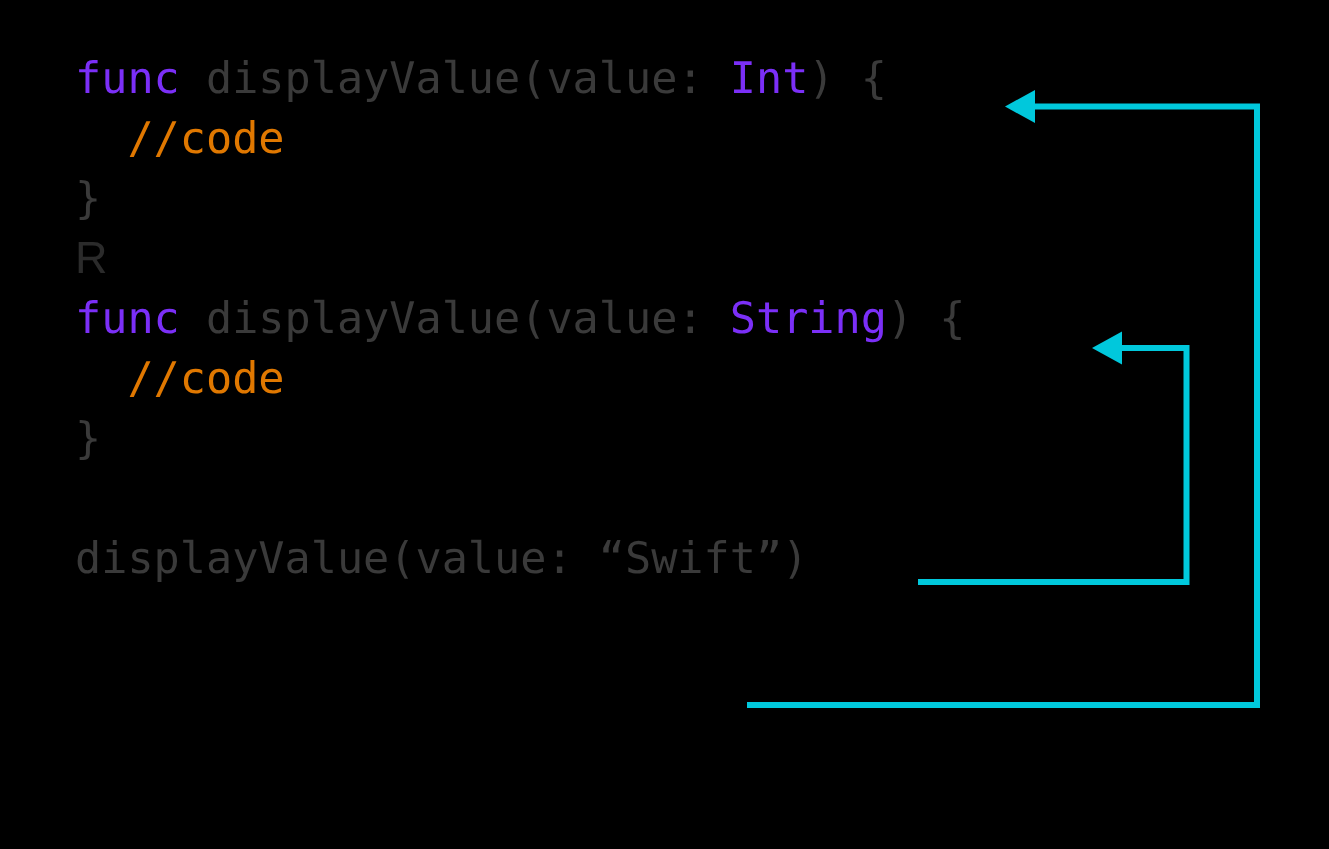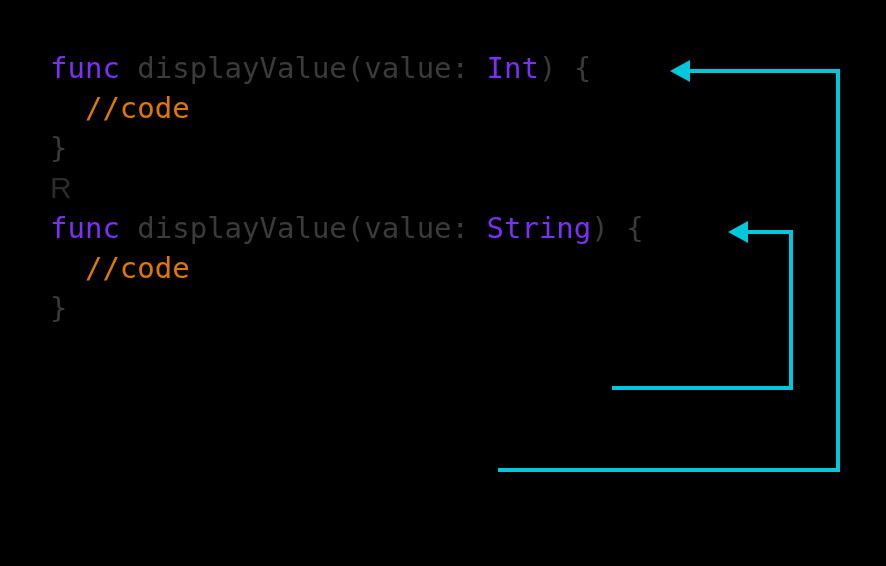--- a/index.html
+++ b/index.html
@@ -21,21 +21,21 @@
     top: 0;
     width: 886px;
     height: 566px;
     background: #000000;
   }
 
   
   #code-block {
     position: absolute;
     left: 50px;
-    top: 48px;
+    top: 32px;
     width: 790px;
     z-index: 2;
   }
 
   .code-line {
     height: 40px;
     line-height: 40px;
     white-space: pre;
     font-family: "DejaVu Sans Mono", monospace;
     font-size: 29px;
@@ -86,16 +86,17 @@
 
   <div id="code-block">
       <div class="code-line"><span class="tok-kw">func</span><span class="tok-plain"> displayValue(value: </span><span class="tok-type">Int</span><span class="tok-plain">) {</span></div>
       <div class="code-line"><span class="tok-comment">  //code</span></div>
       <div class="code-line"><span class="tok-plain">}</span></div>
       <div class="code-line"><span class="stray-char">R</span></div>
       <div class="code-line"><span class="tok-kw">func</span><span class="tok-plain"> displayValue(value: </span><span class="tok-type">String</span><span class="tok-plain">) {</span></div>
       <div class="code-line"><span class="tok-comment">  //code</span></div>
       <div class="code-line"><span class="tok-plain">}</span></div>
       <div class="code-line"><span class="tok-plain"> </span></div>
+      <div class="code-line"><span class="tok-plain">displayValue(value: “Swift”)</span></div>
       <div class="code-line"><span class="tok-plain"> </span></div>
     </div>
 
 </div>
 
 </body></html>

